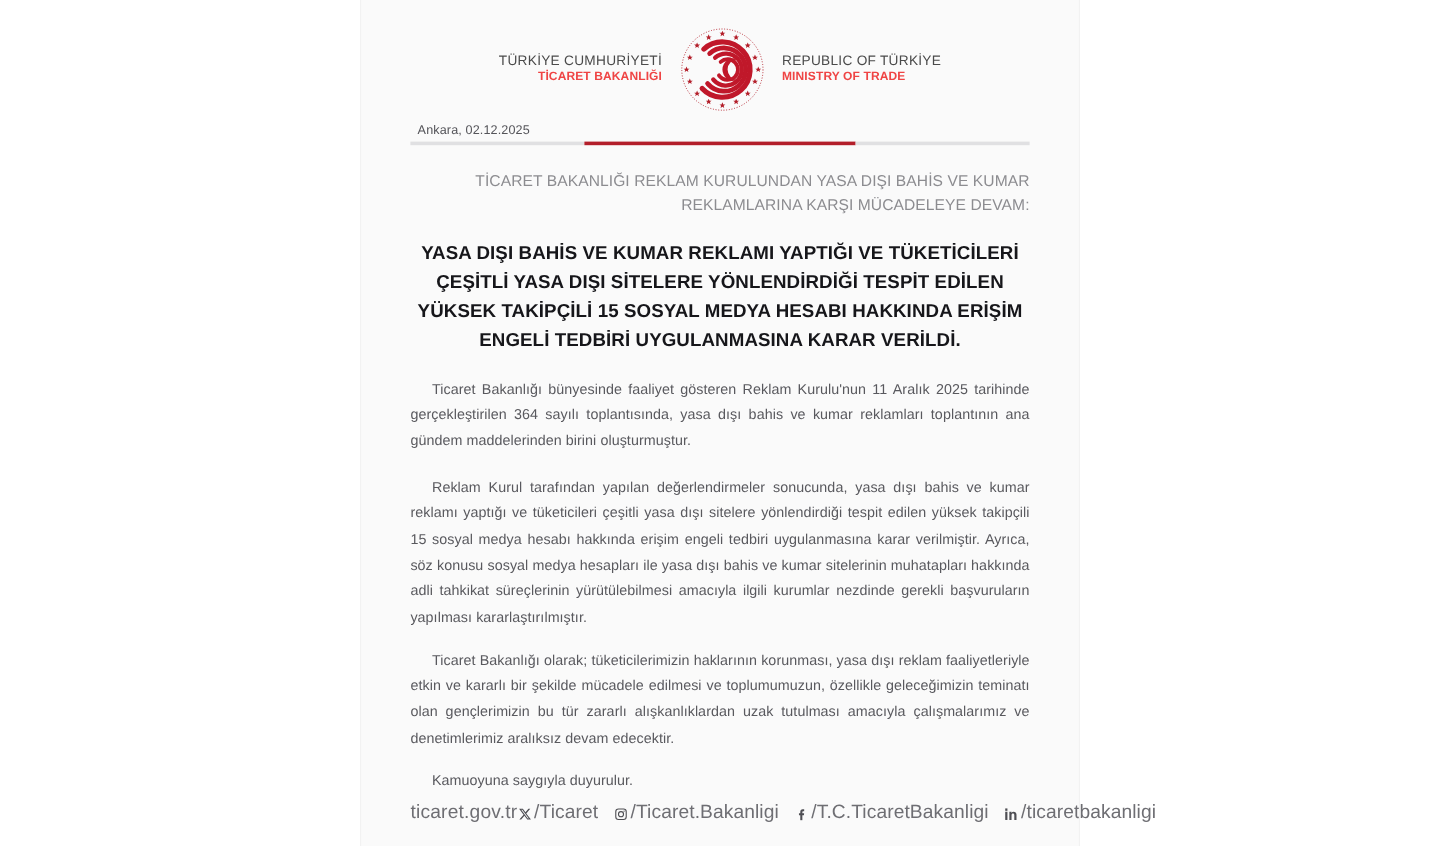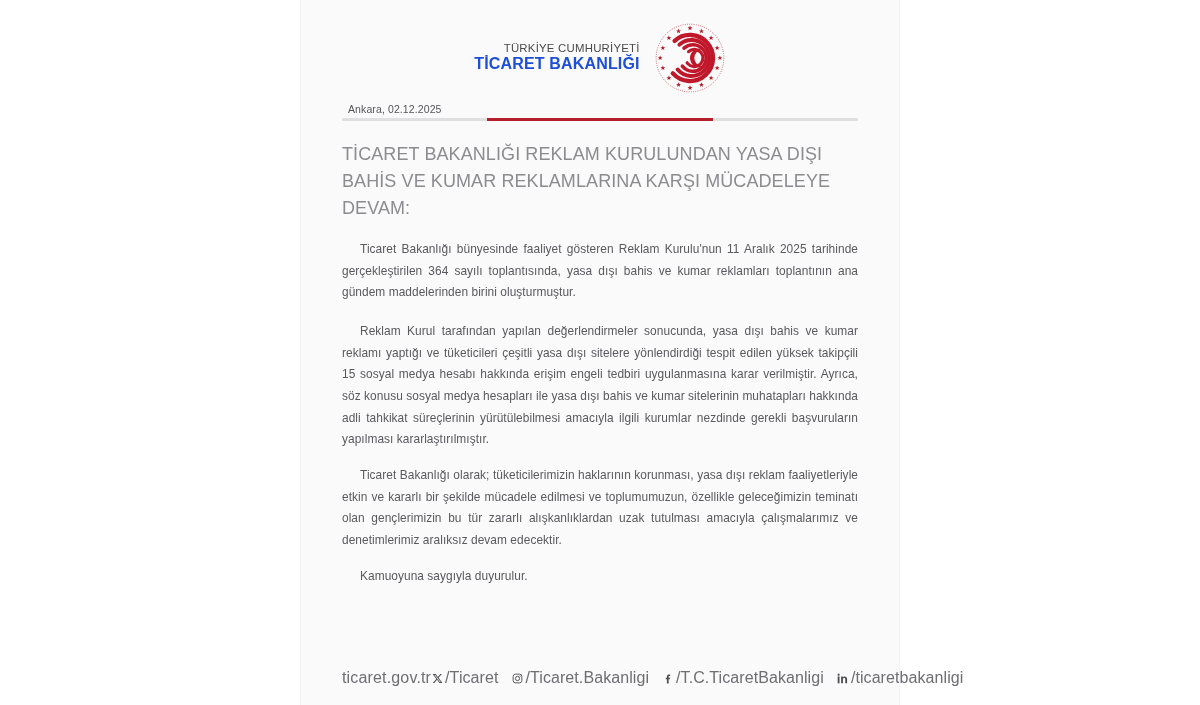--- a/index.html
+++ b/index.html
@@ -60,23 +60,23 @@
   }
   .lh-left  { text-align: right; }
   .lh-right { text-align: left; }
   .lh-top {
     font-size: 11.4px;
     letter-spacing: 0.02em;
     color: #4a4a4a;
     font-weight: 400;
   }
   .lh-bottom {
-    font-size: 16px;
+    font-size: 10px;
     letter-spacing: 0.01em;
-    color: #1d4ed8;
+    color: #ef4444;
     font-weight: bold;
   }
 
   
   .emblem {
     position: relative;
     width: 72px;
     height: 72px;
     flex: 0 0 72px;
   }
@@ -95,22 +95,22 @@
     height: 3px;
     display: flex;
     width: 100%;
   }
   .rule .seg-gray  { flex: 1 1 0; background: #e0e0e2; }
   .rule .seg-red   { flex: 1.55 1 0; background: #b31f2a; }
 
   
   .subtitle {
     margin-top: 20px;
-    text-align: left;
-    font-size: 18px;
+    text-align: right;
+    font-size: 13px;
     line-height: 1.5;
     font-weight: 300;
     color: #8c8c90;
     letter-spacing: 0.005em;
   }
   .headline {
     margin-top: 20px;
     text-align: center;
     font-size: 15.6px;
     line-height: 1.55;
@@ -221,31 +221,36 @@
             <circle cx="52" cy="50" r="25" stroke="#c0182a" stroke-width="5.5" stroke-dasharray="118 170" transform="rotate(-132 52 50)"></circle>
             <circle cx="54" cy="50" r="18.5" stroke="#c0182a" stroke-width="5" stroke-dasharray="88 130" transform="rotate(-132 54 50)"></circle>
             <circle cx="56" cy="50" r="12" stroke="#c0182a" stroke-width="4.4" stroke-dasharray="58 90" transform="rotate(-132 56 50)"></circle>
           </g>
 
           <path d="M68 38 a13 13 0 1 0 0 24 a10.4 10.4 0 1 1 0 -24 z" fill="#c0182a"></path>
           <polygon fill="#c0182a" points="0,-4.2 1.24,-1.3 4.0,-1.3 1.76,0.5 2.47,3.4 0,1.7 -2.47,3.4 -1.76,0.5 -4.0,-1.3 -1.24,-1.3" transform="translate(80,50)"></polygon>
         </svg>
       </div>
 
+      <div class="lh-block lh-right">
+        <div class="lh-top">REPUBLIC OF TÜRKİYE</div>
+        <div class="lh-bottom">MINISTRY OF TRADE</div>
+      </div>
     </div>
 
     <div class="dateline">Ankara, 02.12.2025</div>
     <div class="rule">
       <div class="seg-gray"></div>
       <div class="seg-red"></div>
       <div class="seg-gray"></div>
     </div>
 
     <div class="subtitle">TİCARET BAKANLIĞI REKLAM KURULUNDAN YASA DIŞI BAHİS VE KUMAR REKLAMLARINA KARŞI MÜCADELEYE DEVAM:</div>
 
+    <div class="headline">YASA DIŞI BAHİS VE KUMAR REKLAMI YAPTIĞI VE TÜKETİCİLERİ ÇEŞİTLİ YASA DIŞI SİTELERE YÖNLENDİRDİĞİ TESPİT EDİLEN YÜKSEK TAKİPÇİLİ 15 SOSYAL MEDYA HESABI HAKKINDA ERİŞİM ENGELİ TEDBİRİ UYGULANMASINA KARAR VERİLDİ.</div>
 
     <p class="para">Ticaret Bakanlığı bünyesinde faaliyet gösteren Reklam Kurulu'nun 11 Aralık 2025 tarihinde gerçekleştirilen 364 sayılı toplantısında, yasa dışı bahis ve kumar reklamları toplantının ana gündem maddelerinden birini oluşturmuştur.</p>
 
 
     <p class="para">Reklam Kurul tarafından yapılan değerlendirmeler sonucunda, yasa dışı bahis ve kumar reklamı yaptığı ve tüketicileri çeşitli yasa dışı sitelere yönlendirdiği tespit edilen yüksek takipçili 15 sosyal medya hesabı hakkında erişim engeli tedbiri uygulanmasına karar verilmiştir. Ayrıca, söz konusu sosyal medya hesapları ile yasa dışı bahis ve kumar sitelerinin muhatapları hakkında adli tahkikat süreçlerinin yürütülebilmesi amacıyla ilgili kurumlar nezdinde gerekli başvuruların yapılması kararlaştırılmıştır.</p>
 
     <p class="para tight">Ticaret Bakanlığı olarak; tüketicilerimizin haklarının korunması, yasa dışı reklam faaliyetleriyle etkin ve kararlı bir şekilde mücadele edilmesi ve toplumumuzun, özellikle geleceğimizin teminatı olan gençlerimizin bu tür zararlı alışkanlıklardan uzak tutulması amacıyla çalışmalarımız ve denetimlerimiz aralıksız devam edecektir.</p>
 
     <p class="para tight">Kamuoyuna saygıyla duyurulur.</p>
 

